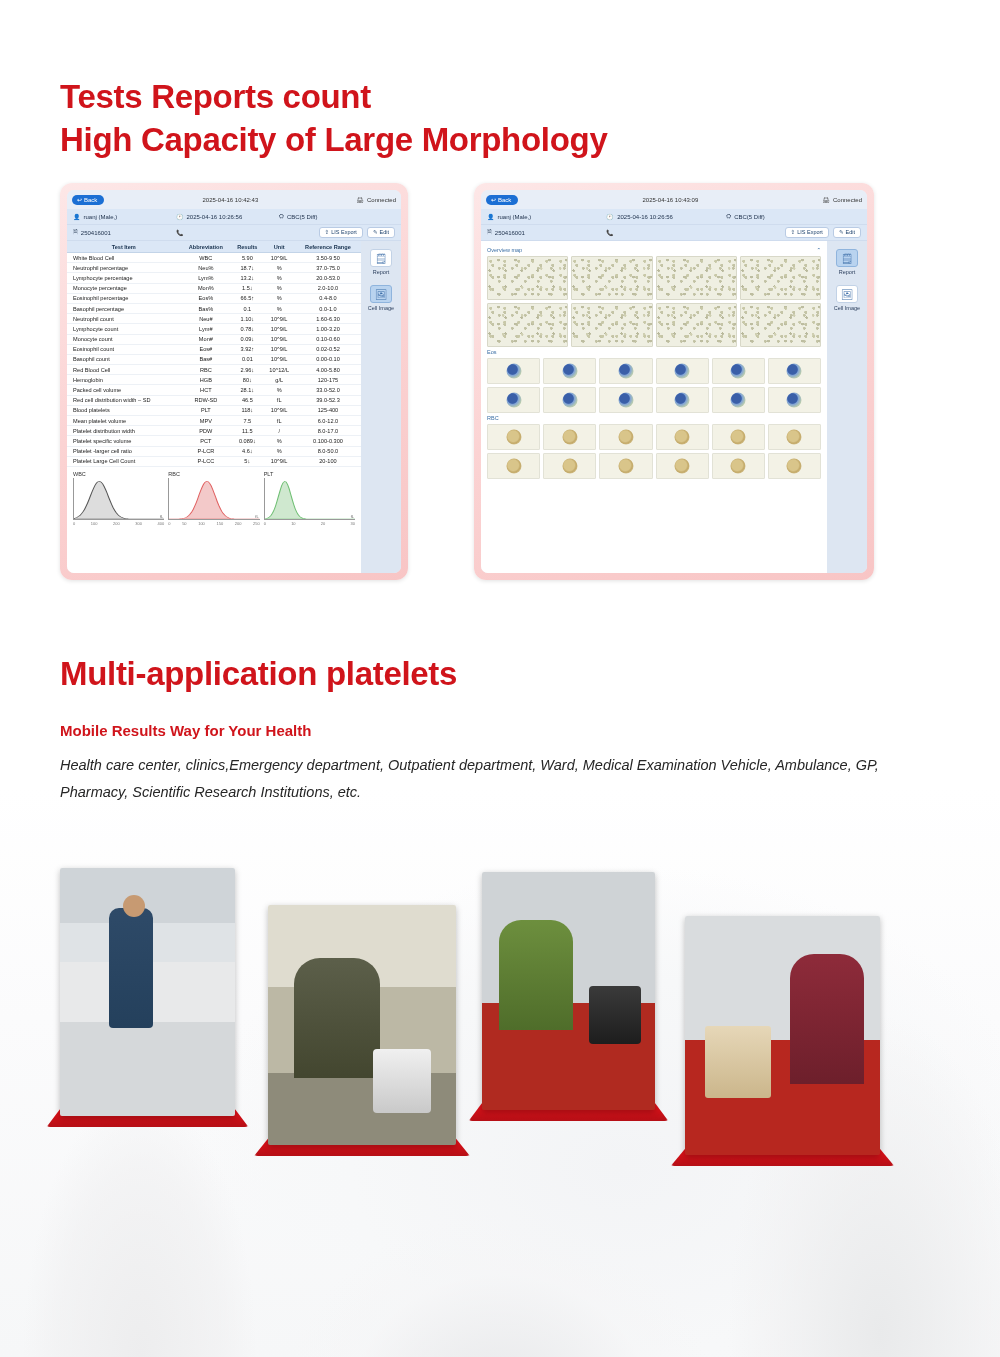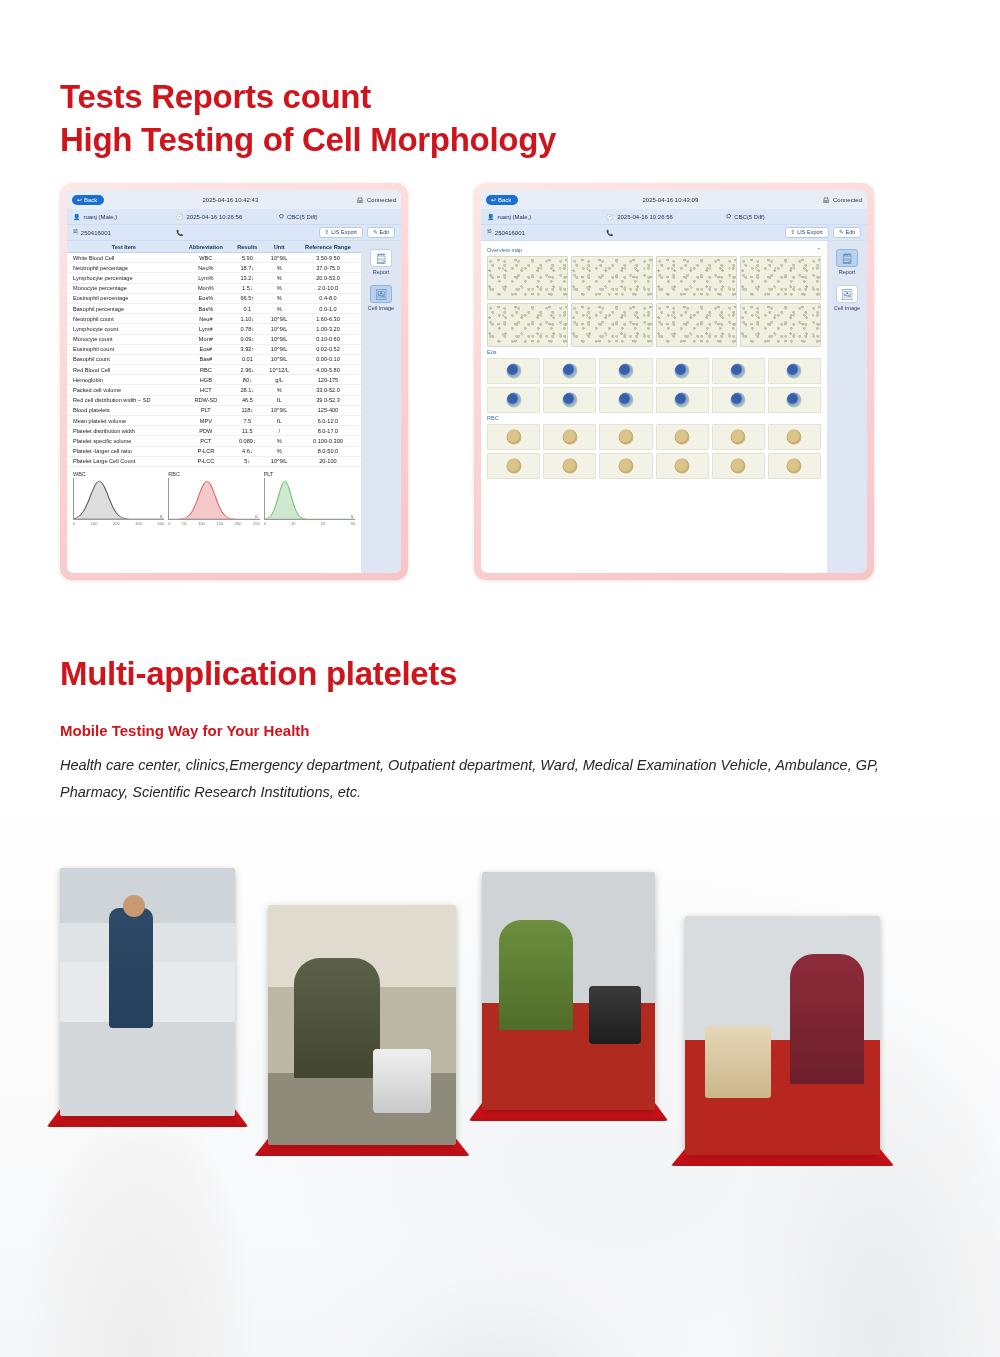--- a/index.html
+++ b/index.html
@@ -198,21 +198,21 @@
     background:linear-gradient(180deg,#e6d7b8 0%, #cbb68b 100%); border-radius:3px;}
 </style>
 </head>
 <body>
 
 <div class="page-bg"></div>
 <div class="hands"></div>
 
 <h1 class="title">
   <span>Tests Reports count</span><br>
-  <span>High Testing of Cell Morphology</span>
+  <span>High Capacity of Large Morphology</span>
 </h1>
 
 <div class="screen-frame" id="frame-left">
   <div class="screen-inner">
 
     <div class="topbar">
       <div class="btn-back">
         <span>↩</span>
         <span>Back</span>
       </div>
@@ -587,21 +587,21 @@
             <div class="rail-icon">🖼</div>
             <div>Cell Image</div>
           </div>
         </div>
     </div>
 
   </div>
 </div>
 
 <h2 class="section">Multi-application platelets</h2>
-<h3 class="subsection">Mobile Testing Way for Your Health</h3>
+<h3 class="subsection">Mobile Results Way for Your Health</h3>
 <p class="body-text">Health care center, clinics,Emergency department, Outpatient department, Ward, Medical Examination Vehicle, Ambulance, GP, Pharmacy, Scientific Research Institutions, etc.</p>
 
 <div class="photo-card ph1" id="photo1">
   <div class="shadow"></div>
   <div class="img"></div>
 </div>
 <div class="photo-card ph2" id="photo2">
   <div class="shadow"></div>
   <div class="img"></div>
 </div>

